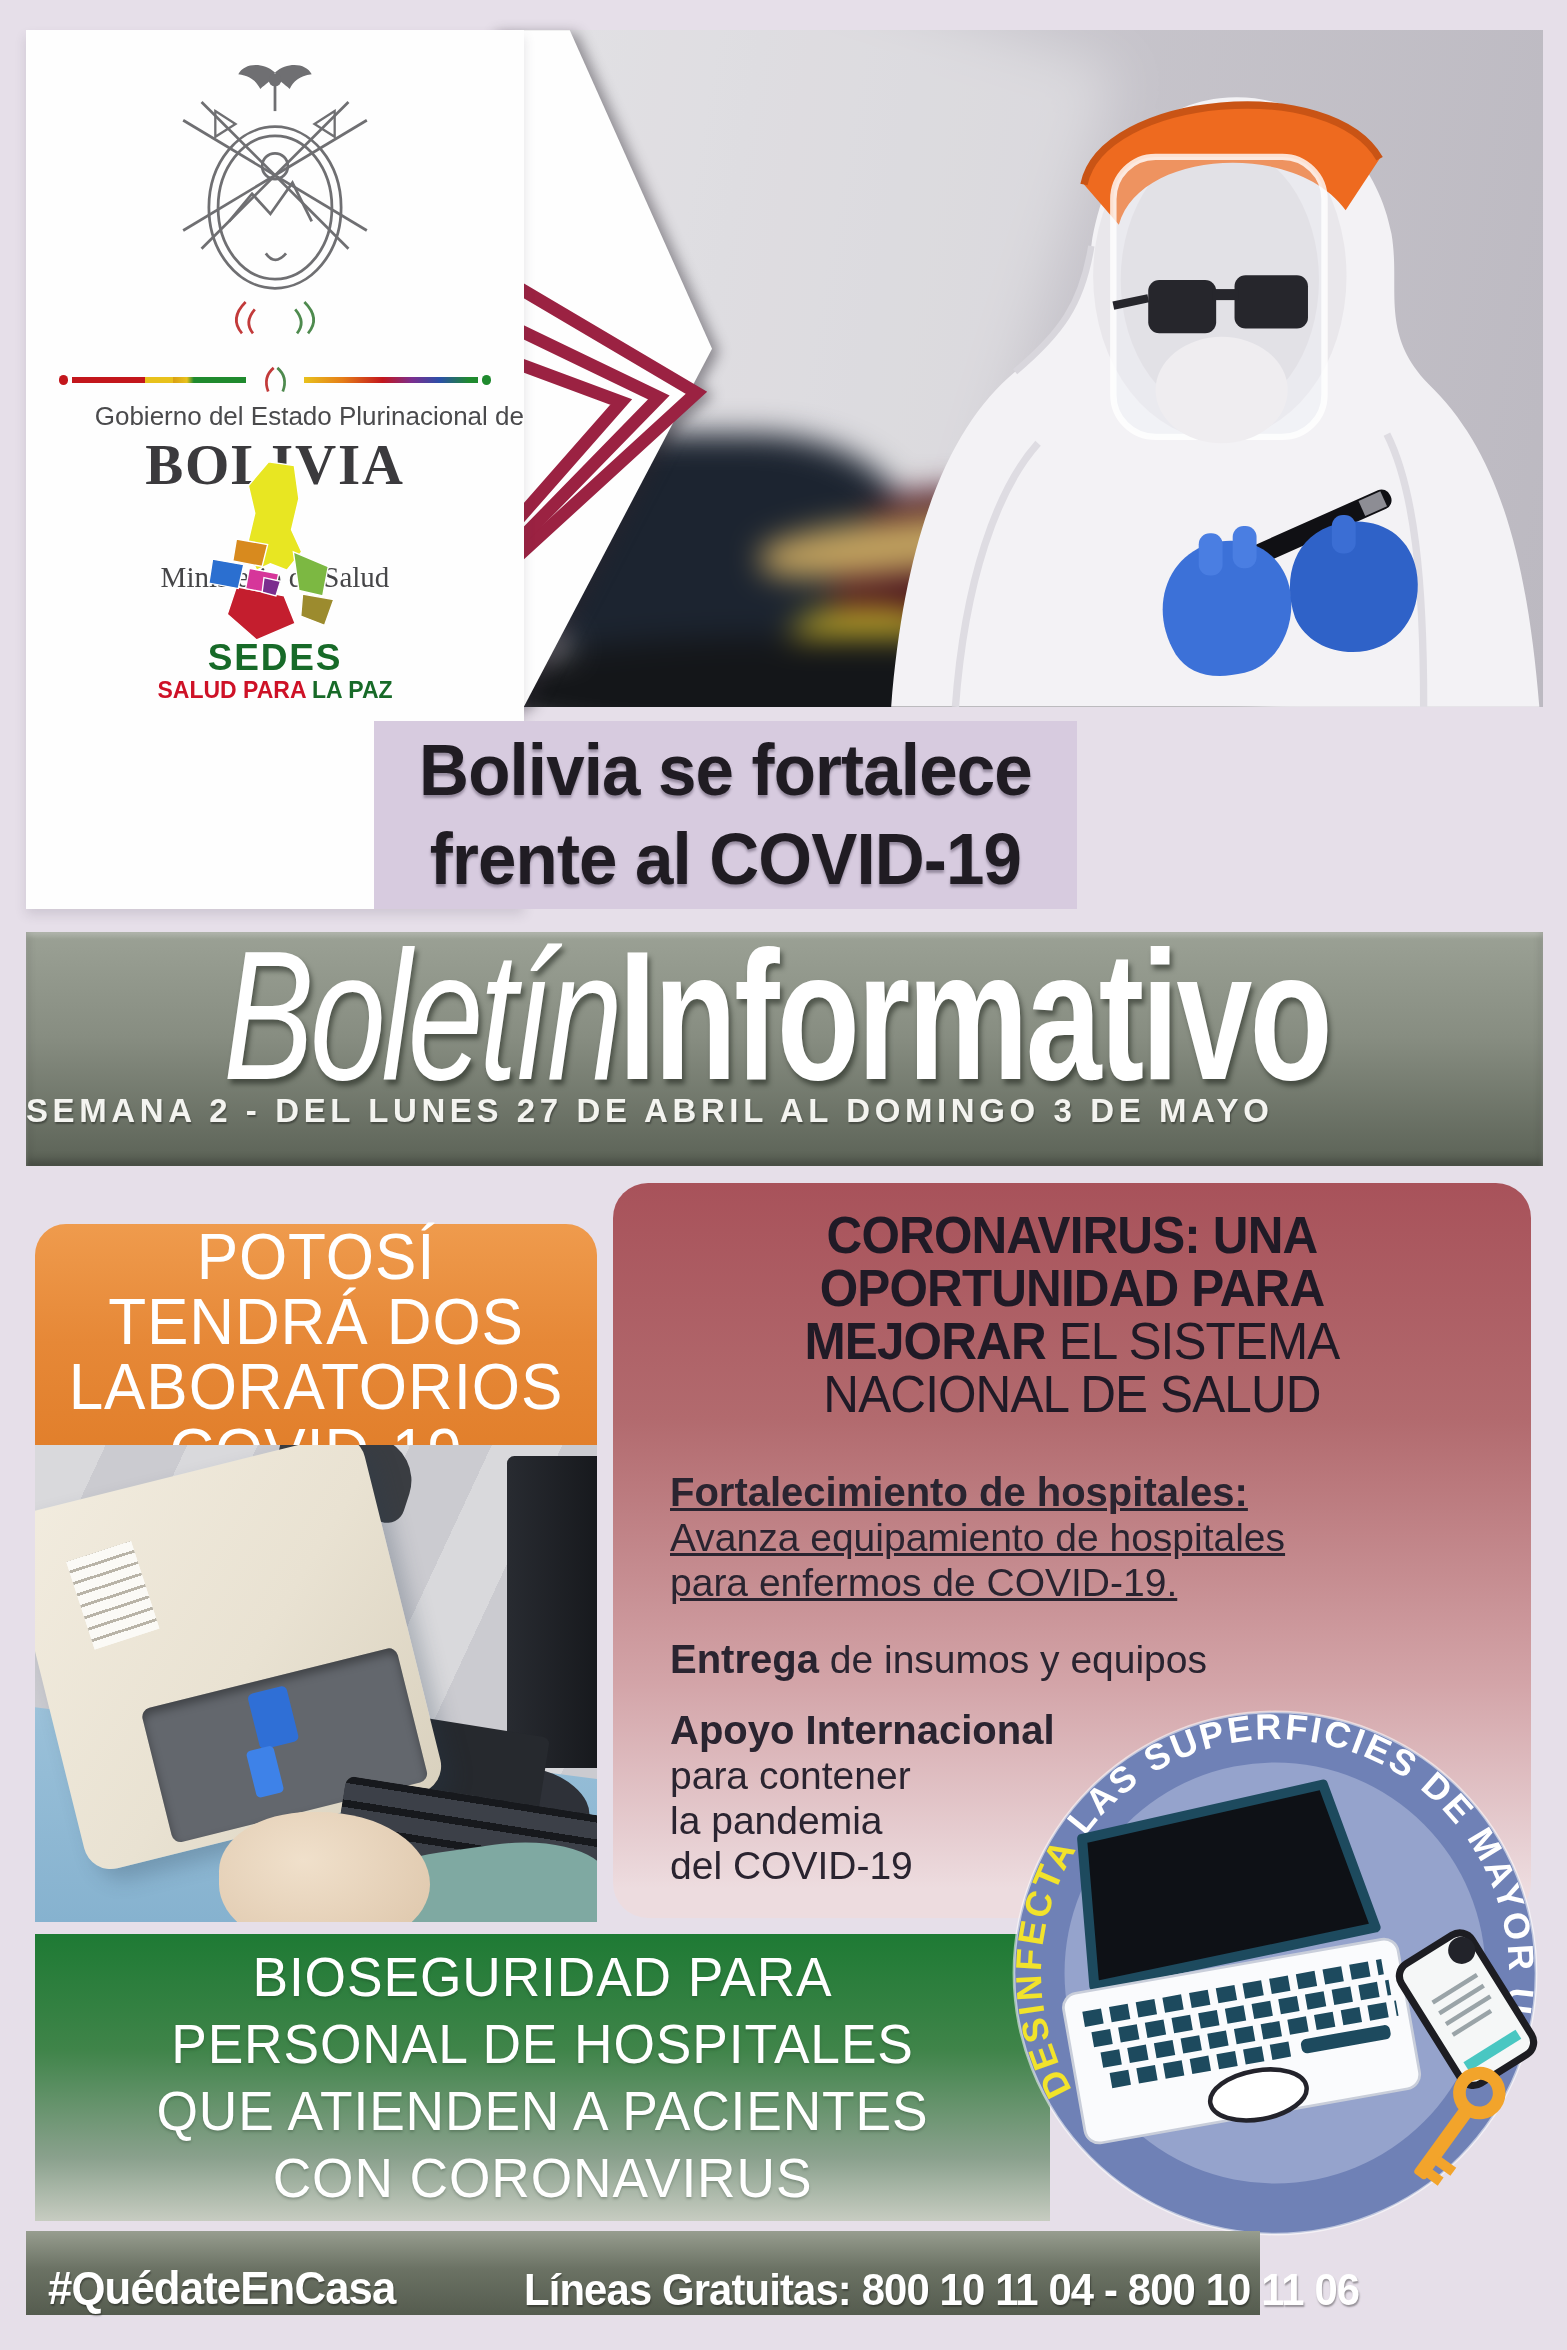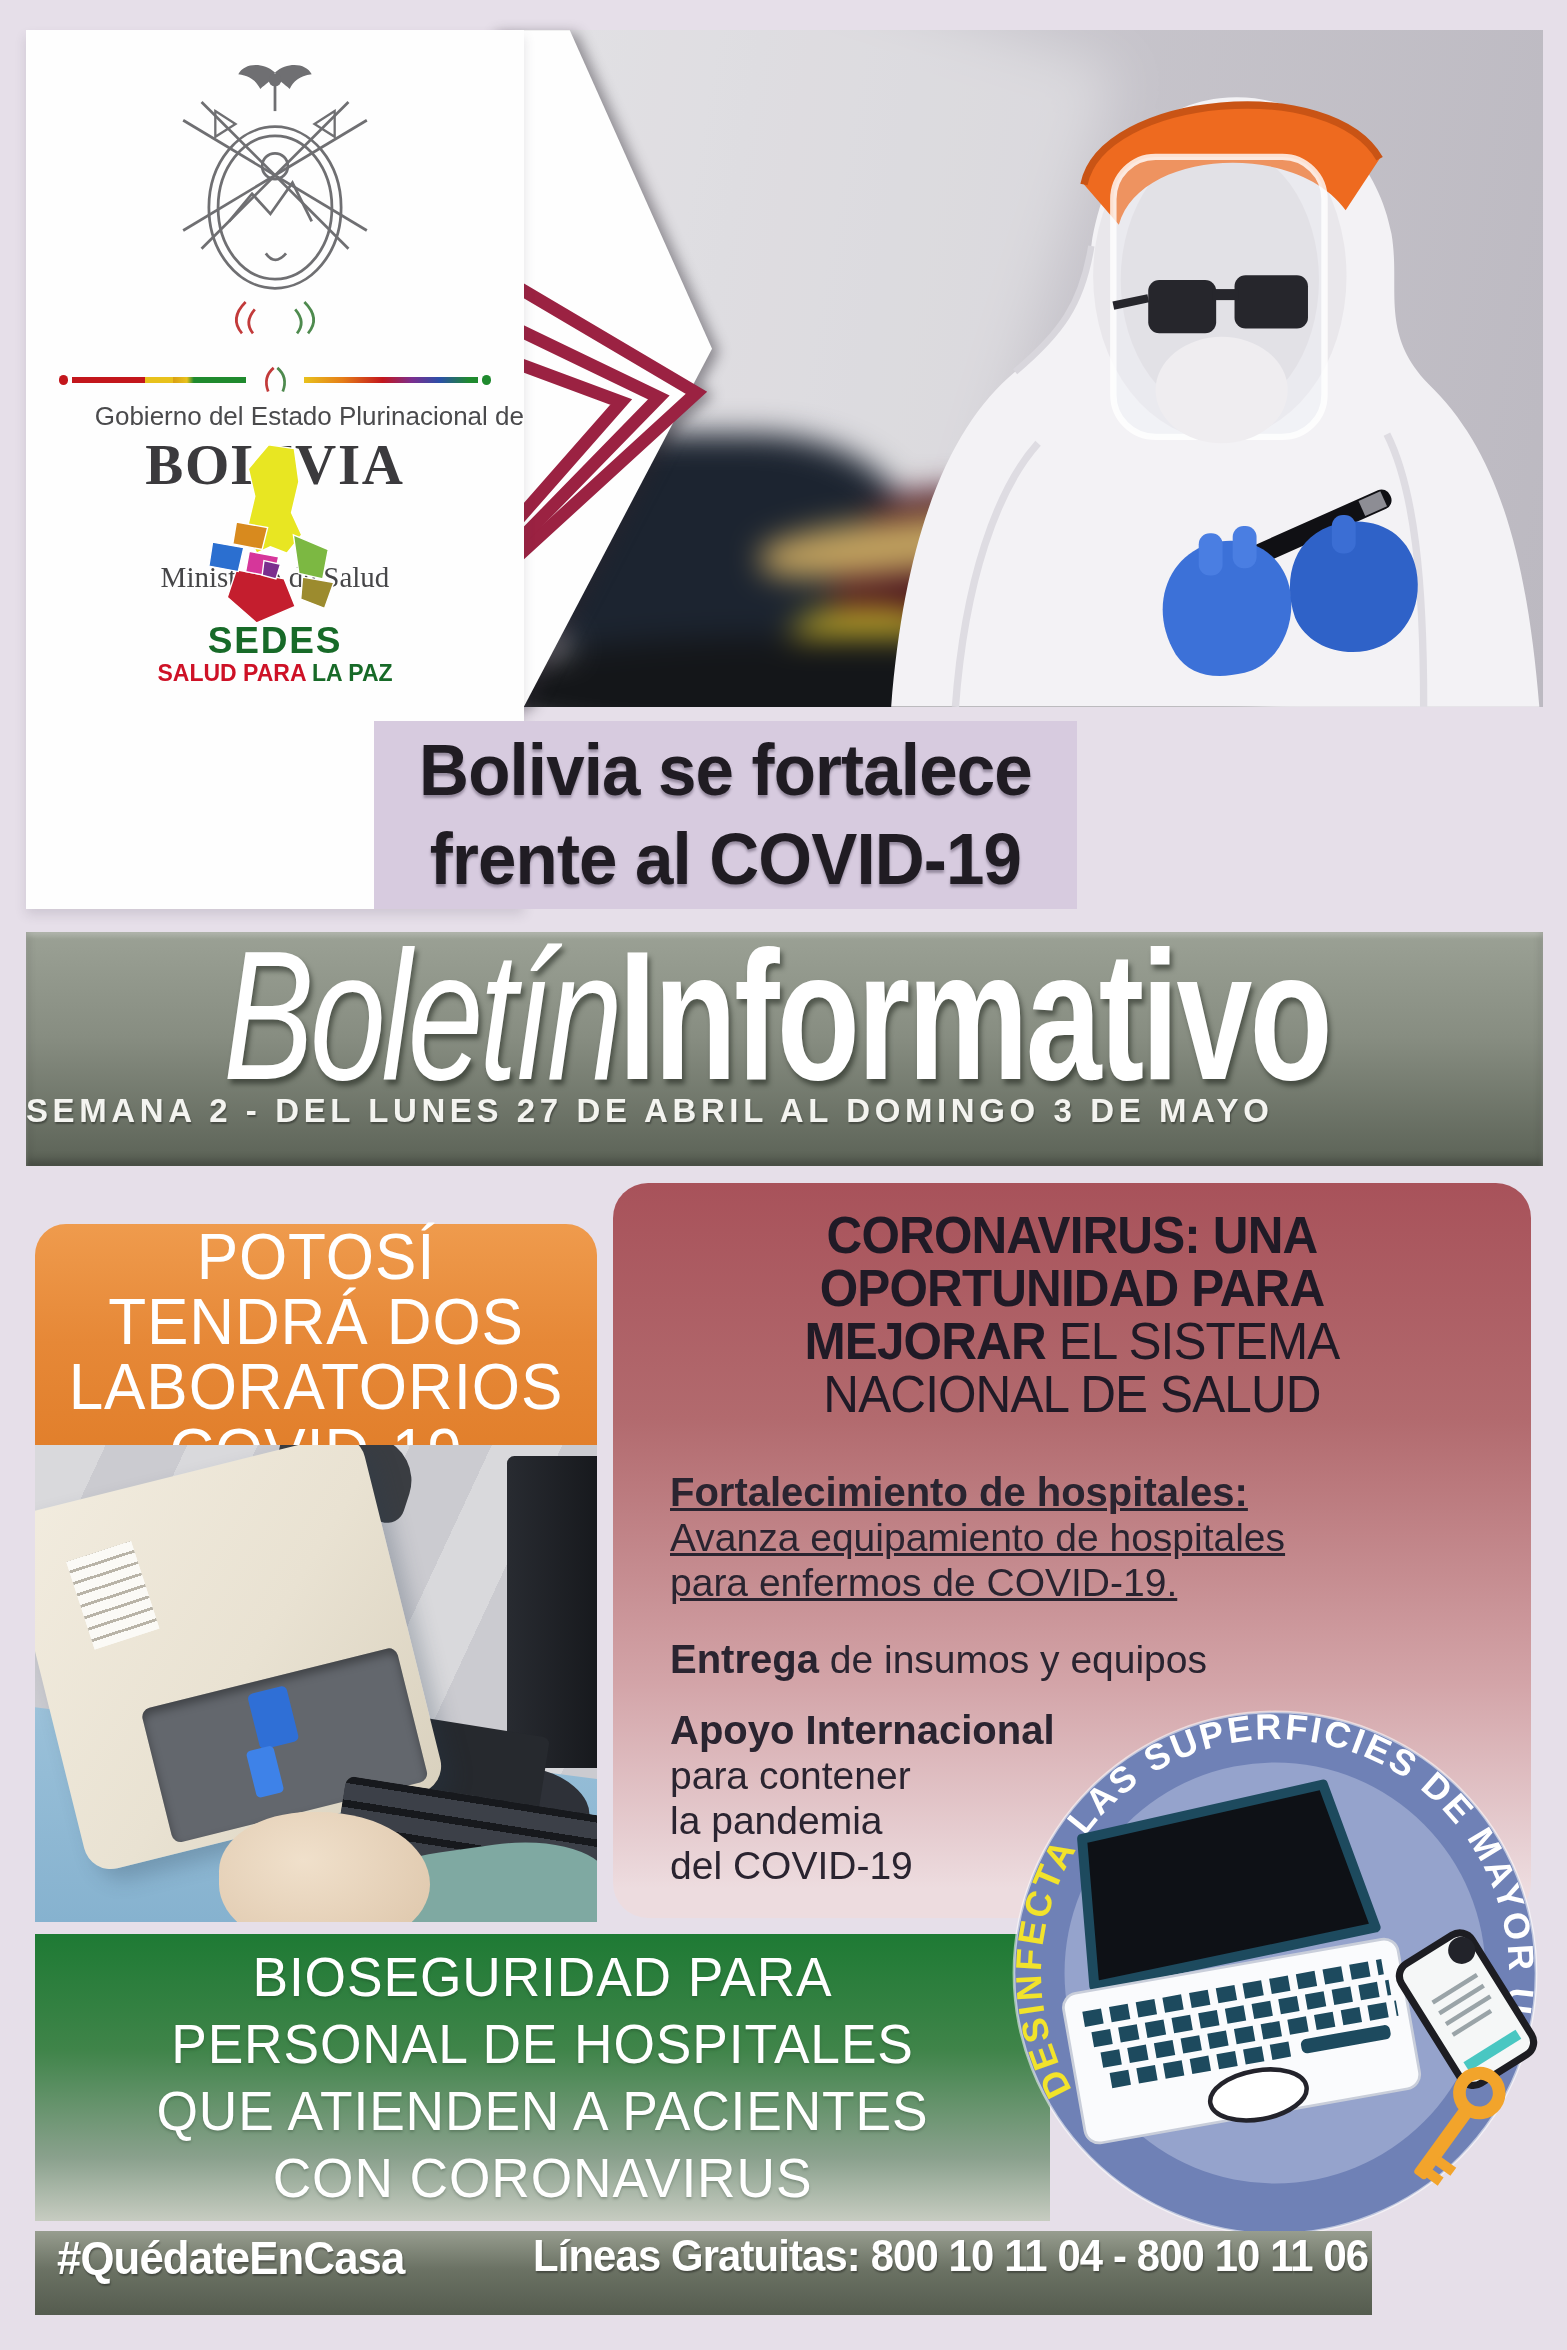--- a/index.html
+++ b/index.html
@@ -111,24 +111,24 @@
   .badge{left:1004px;top:1702px;width:542px;height:542px;z-index:5;}
 
   
   .bio{left:35px;top:1934px;width:1015px;height:287px;
     background:linear-gradient(180deg,#1E7A34 0%,#3F8449 40%,#8AA18D 78%,#C7CCC1 100%);
     display:flex;flex-direction:column;justify-content:center;text-align:center;}
   .bio div{color:#fff;font-size:55px;font-weight:300;line-height:67px;letter-spacing:0.9px;transform:scaleX(.97);
     text-shadow:0 1.8px 2.8px rgba(20,40,25,.25);}
 
   
-  .footer-bar{left:26px;top:2231px;width:1337px;height:84px;z-index:6;
+  .footer-bar{left:26px;top:2231px;width:1234px;height:84px;z-index:6;
     background:linear-gradient(180deg,#979D8F 0%,#6B7264 45%,#555C4F 100%);
-    display:flex;align-items:flex-start;color:#fff;font-weight:800;
-    text-shadow:0.9px 1.8px 1.8px rgba(0,0,0,.35);margin-left:9px;}
+    display:flex;align-items:flex-end;color:#fff;font-weight:800;
+    text-shadow:0.9px 1.8px 1.8px rgba(0,0,0,.35);}
   .footer-bar .tag{margin-left:22px;font-size:46px;letter-spacing:-0.9px;transform:scaleX(.95);transform-origin:left;}
   .footer-bar .lines{margin-left:110px;font-size:44px;letter-spacing:-0.9px;transform:scaleX(.95);transform-origin:left;white-space:nowrap;}
 </style>
 </head>
 <body>
 
 <div class="poster">
 
   <div class="abs hero">
     <div class="abs lightband"></div>
@@ -222,21 +222,21 @@
         <path d="M36 28 q6 -16 -6 -26" stroke="#4E8A4E" stroke-width="3" fill="none"></path>
       </svg>
       <span class="barR"></span>
       <span class="dot" style="background:#1F8A2E"></span>
     </div>
 
     <div class="abs gov-caption">Gobierno del Estado Plurinacional de</div>
     <div class="abs gov-name">BOLIVIA</div>
     <div class="abs ministry">Ministerio de Salud</div>
 
-    <div class="abs" style="left:0;top:395px;width:498px;height:478px;">
+    <div class="abs" style="left:0;top:412px;width:498px;height:478px;">
       <svg class="abs" style="left:157px;top:18.4px;" width="184" height="180" viewBox="0 0 200 196">
         <g stroke="#fff" stroke-width="1.5">
           <path d="M93 2 L121 6 L126 42 L118 76 L129 100 L113 120 L95 113 L80 120 L69 96 L78 58 L71 28 Z" fill="#E8E622"></path>
           <path d="M120 100 L158 116 L152 148 L126 142 Z" fill="#7CB842"></path>
           <path d="M130 146 L164 152 L154 180 L128 170 Z" fill="#9C8B2E"></path>
           <path d="M58 138 L110 148 L122 178 L80 196 L48 168 Z" fill="#C41E2E"></path>
           <path d="M72 118 L104 124 L99 146 L68 140 Z" fill="#D6369A"></path>
           <path d="M88 128 L106 132 L101 148 L86 144 Z" fill="#7B2E8E"></path>
           <path d="M32 108 L66 114 L60 140 L28 134 Z" fill="#2B6FD0"></path>
           <path d="M58 86 L92 92 L86 116 L54 110 Z" fill="#D88A1E"></path>

